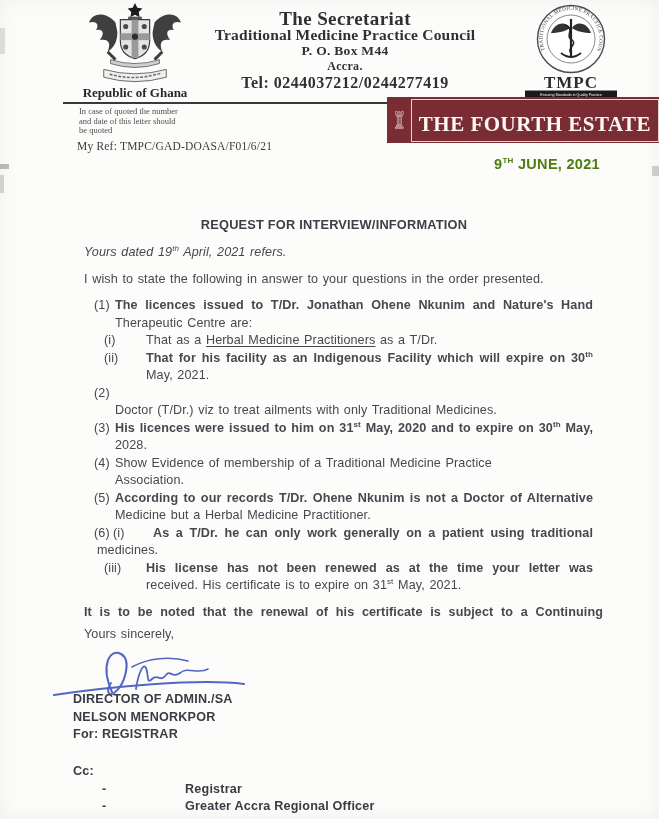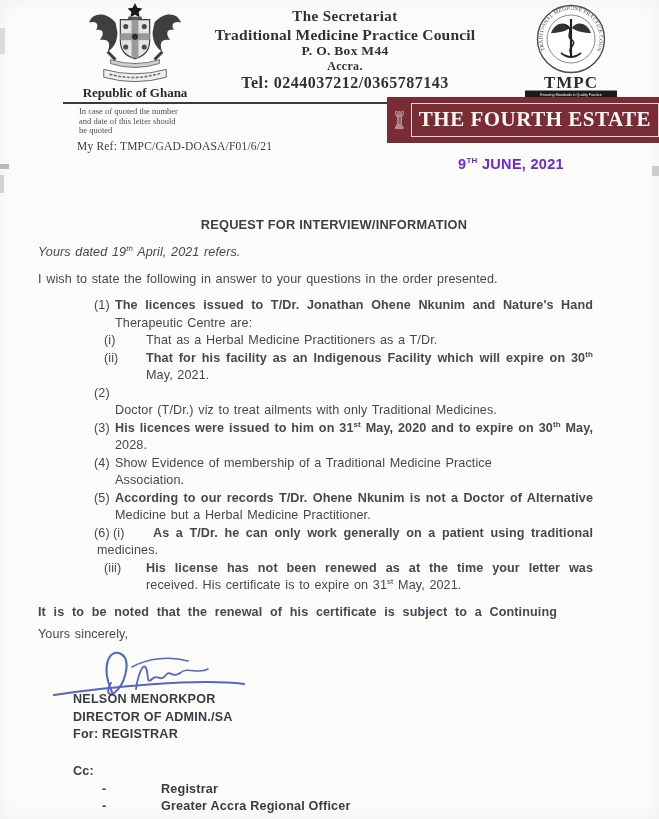--- a/index.html
+++ b/index.html
@@ -5,72 +5,72 @@
   html,body{margin:0;padding:0;background:#e9e9e7;}
   #page{position:relative;width:659px;height:819px;background:#fcfcfb;overflow:hidden;
         font-family:"Liberation Sans","DejaVu Sans",sans-serif;color:#45494e;
         box-shadow:inset 0 0 22px rgba(0,0,0,.05);}
   
   .coa{position:absolute;left:85px;top:3px;width:100px;height:84px;}
   .coa-caption{position:absolute;left:78px;top:85px;width:114px;text-align:center;
         font-family:"Liberation Serif","DejaVu Serif",serif;font-weight:bold;font-size:13px;color:#26292c;}
   .head-center{position:absolute;left:185px;top:8px;width:320px;text-align:center;
         font-family:"Liberation Serif","DejaVu Serif",serif;font-weight:bold;color:#2e3134;}
-  .hc1{font-size:15px;height:18px;letter-spacing:.4px;}
+  .hc1{font-size:19px;height:18px;letter-spacing:.4px;}
   .hc2{font-size:15.5px;height:17px;letter-spacing:.2px;}
   .hc3{font-size:13.5px;height:16px;letter-spacing:.3px;}
   .hc4{font-size:12px;height:15px;letter-spacing:.3px;}
   .hc5{font-size:16px;letter-spacing:.5px;}
   .tmpc{position:absolute;left:518px;top:2px;width:106px;height:96px;}
   .hrule{position:absolute;left:63px;top:102px;width:582px;height:2px;background:#3a3a3a;z-index:1;}
   .note{position:absolute;left:79px;top:107px;font-family:"Liberation Serif","DejaVu Serif",serif;
         font-size:8.5px;line-height:9.5px;color:#4e4e4e;}
   .myref{position:absolute;left:77px;top:140px;font-family:"Liberation Serif","DejaVu Serif",serif;
         font-size:11.5px;color:#3c3c3c;letter-spacing:.2px;}
   
   .banner{position:absolute;left:387px;top:97px;width:272px;height:46px;z-index:2;
         display:flex;align-items:center;gap:6px;padding-left:7px;box-sizing:border-box;}
-  .banner-text{border:1px solid rgba(255,255,255,.8);padding:3px 7px 4px 7px;color:#fdf8f6;
+  .banner-text{border:1px solid rgba(255,255,255,.8);padding:12px 7px 4px 7px;color:#fdf8f6;
         font-family:"Liberation Serif","DejaVu Serif",serif;font-weight:bold;font-size:21px;
         letter-spacing:.5px;white-space:nowrap;}
   
-  .date{position:absolute;left:458px;top:156px;font-weight:bold;font-size:14.5px;color:#6d28d9;letter-spacing:.3px;}
+  .date{position:absolute;left:494px;top:156px;font-weight:bold;font-size:14.5px;color:#4d7c0f;letter-spacing:.3px;}
   .date sup{font-size:8px;}
   
   .title{position:absolute;left:14px;top:217px;width:640px;text-align:center;font-weight:bold;
         font-size:12.8px;color:#3c4046;letter-spacing:.2px;}
   #body-lines{position:absolute;left:0;top:244px;width:659px;font-size:12.6px;
         letter-spacing:.1px;word-spacing:1px;color:#45494e;}
   .ln{position:relative;height:17.5px;line-height:17.5px;}
   .ln .mark{position:absolute;top:0;}
   .ln .m1{left:94px;}
   .n2 .m1{left:104px;}
   .n6 .m1{left:94px;}
   .n6 .m2{left:113px;}
   .ln .txt{display:block;}
-  .p  .txt{margin-left:38px;width:519px;}
+  .p  .txt{margin-left:84px;width:519px;}
   .n1 .txt,.t1 .txt{margin-left:115px;width:478px;}
   .n2 .txt,.t2 .txt{margin-left:146px;width:447px;}
   .n6 .txt{margin-left:153px;width:440px;}
   .t6 .txt{margin-left:97px;}
   .txt.stretch{text-align:justify;text-align-last:justify;font-weight:bold;}
   .txt.italic{font-style:italic;}
   .gap-m{margin-top:9px;}
   .gap-s{margin-top:5px;}
   sup{font-size:8px;line-height:0;}
-  .u{text-underline-offset:2px;margin-top:29px;}
+  .u{text-decoration:underline;text-underline-offset:2px;margin-top:29px;}
   
   .sig-svg{position:absolute;left:48px;top:645px;width:200px;height:58px;}
   .signatory{position:absolute;left:73px;top:691px;font-weight:bold;font-size:12.6px;
         line-height:17.6px;color:#383c43;letter-spacing:.2px;}
   .ccblock{position:absolute;left:73px;top:763px;font-weight:bold;font-size:12.6px;
         line-height:17.7px;color:#383c43;letter-spacing:.2px;}
   .cc-row{position:relative;}
   .cc-dash{position:absolute;left:29px;}
-  .cc-txt{margin-left:44px;display:block;padding-left:44px;}
+  .cc-txt{margin-left:68px;display:block;padding-left:44px;}
   
   .mark-a{position:absolute;background:#7a7a7a;}
 </style>
 </head>
 <body>
 
 <div id="page">
 
   <svg class="coa" viewBox="0 0 100 86">
     <path d="M50,0 L52.4,4.9 L57.6,5.6 L53.8,9.3 L54.7,14.5 L50,12 L45.3,14.5 L46.2,9.3 L42.4,5.6 L47.6,4.9 Z" fill="#1c1c1c"></path>
@@ -90,21 +90,21 @@
     <path d="M18,68 Q50,77 82,68 L82,76 Q50,85 18,76 Z" fill="#efefed" stroke="#444" stroke-width=".8"></path>
     <path d="M24,73 Q50,80 76,72" stroke="#6f6f6f" stroke-width="1.6" fill="none" stroke-dasharray="3 1.5"></path>
   </svg>
   <div class="coa-caption">Republic of Ghana</div>
 
   <div class="head-center">
     <div class="hc1">The Secretariat</div>
     <div class="hc2">Traditional Medicine Practice Council</div>
     <div class="hc3">P. O. Box M44</div>
     <div class="hc4">Accra.</div>
-    <div class="hc5">Tel: 0244037212/0365787143</div>
+    <div class="hc5">Tel: 0244037212/0244277419</div>
   </div>
 
   <svg class="tmpc" viewBox="0 0 106 96">
     <circle cx="53" cy="37" r="33.5" fill="#ffffff" stroke="#4a4a4a" stroke-width="1.4"></circle>
     <circle cx="53" cy="37" r="24" fill="none" stroke="#6a6a6a" stroke-width=".8"></circle>
     <defs>
         <path id="ringPath" d="M28,50 A28.5,28.5 0 1,1 78,50"></path>
       </defs>
     <text font-family="Liberation Serif, DejaVu Serif, serif" font-size="5.2" fill="#333" letter-spacing=".3">
       <textPath href="#ringPath" startOffset="2">TRADITIONAL MEDICINE PRACTICE COUNCIL</textPath>
@@ -226,22 +226,22 @@
   <svg class="sig-svg" viewBox="0 0 200 58">
     <g stroke="#4156bd" fill="none" stroke-linecap="round" opacity=".9">
       <path d="M64,47 C52,20 62,3 73,9 C84,15 77,40 66,48 C60,52 58,45 63,38" stroke-width="2"></path>
       <path d="M88,44 C90,30 95,17 98,23 C101,29 98,40 104,34 C110,28 112,38 118,30 C122,24 124,34 132,28" stroke-width="1.8"></path>
       <path d="M84,22 C100,13 122,11 140,16" stroke-width="1.6"></path>
       <path d="M132,28 C140,21 150,30 160,24" stroke-width="1.6"></path>
       <path d="M6,50 C60,42 150,33 196,39" stroke-width="2.2"></path>
     </g>
   </svg>
   <div class="signatory">
+    <div>DIRECTOR OF ADMIN./SA</div>
     <div>NELSON MENORKPOR</div>
-    <div>DIRECTOR OF ADMIN./SA</div>
     <div>For: REGISTRAR</div>
   </div>
 
   <div class="ccblock">
     <div>Cc:</div>
     <div>
         <div class="cc-row">
           <span class="cc-dash">-</span>
           <span class="cc-txt">Registrar</span>
         </div>

